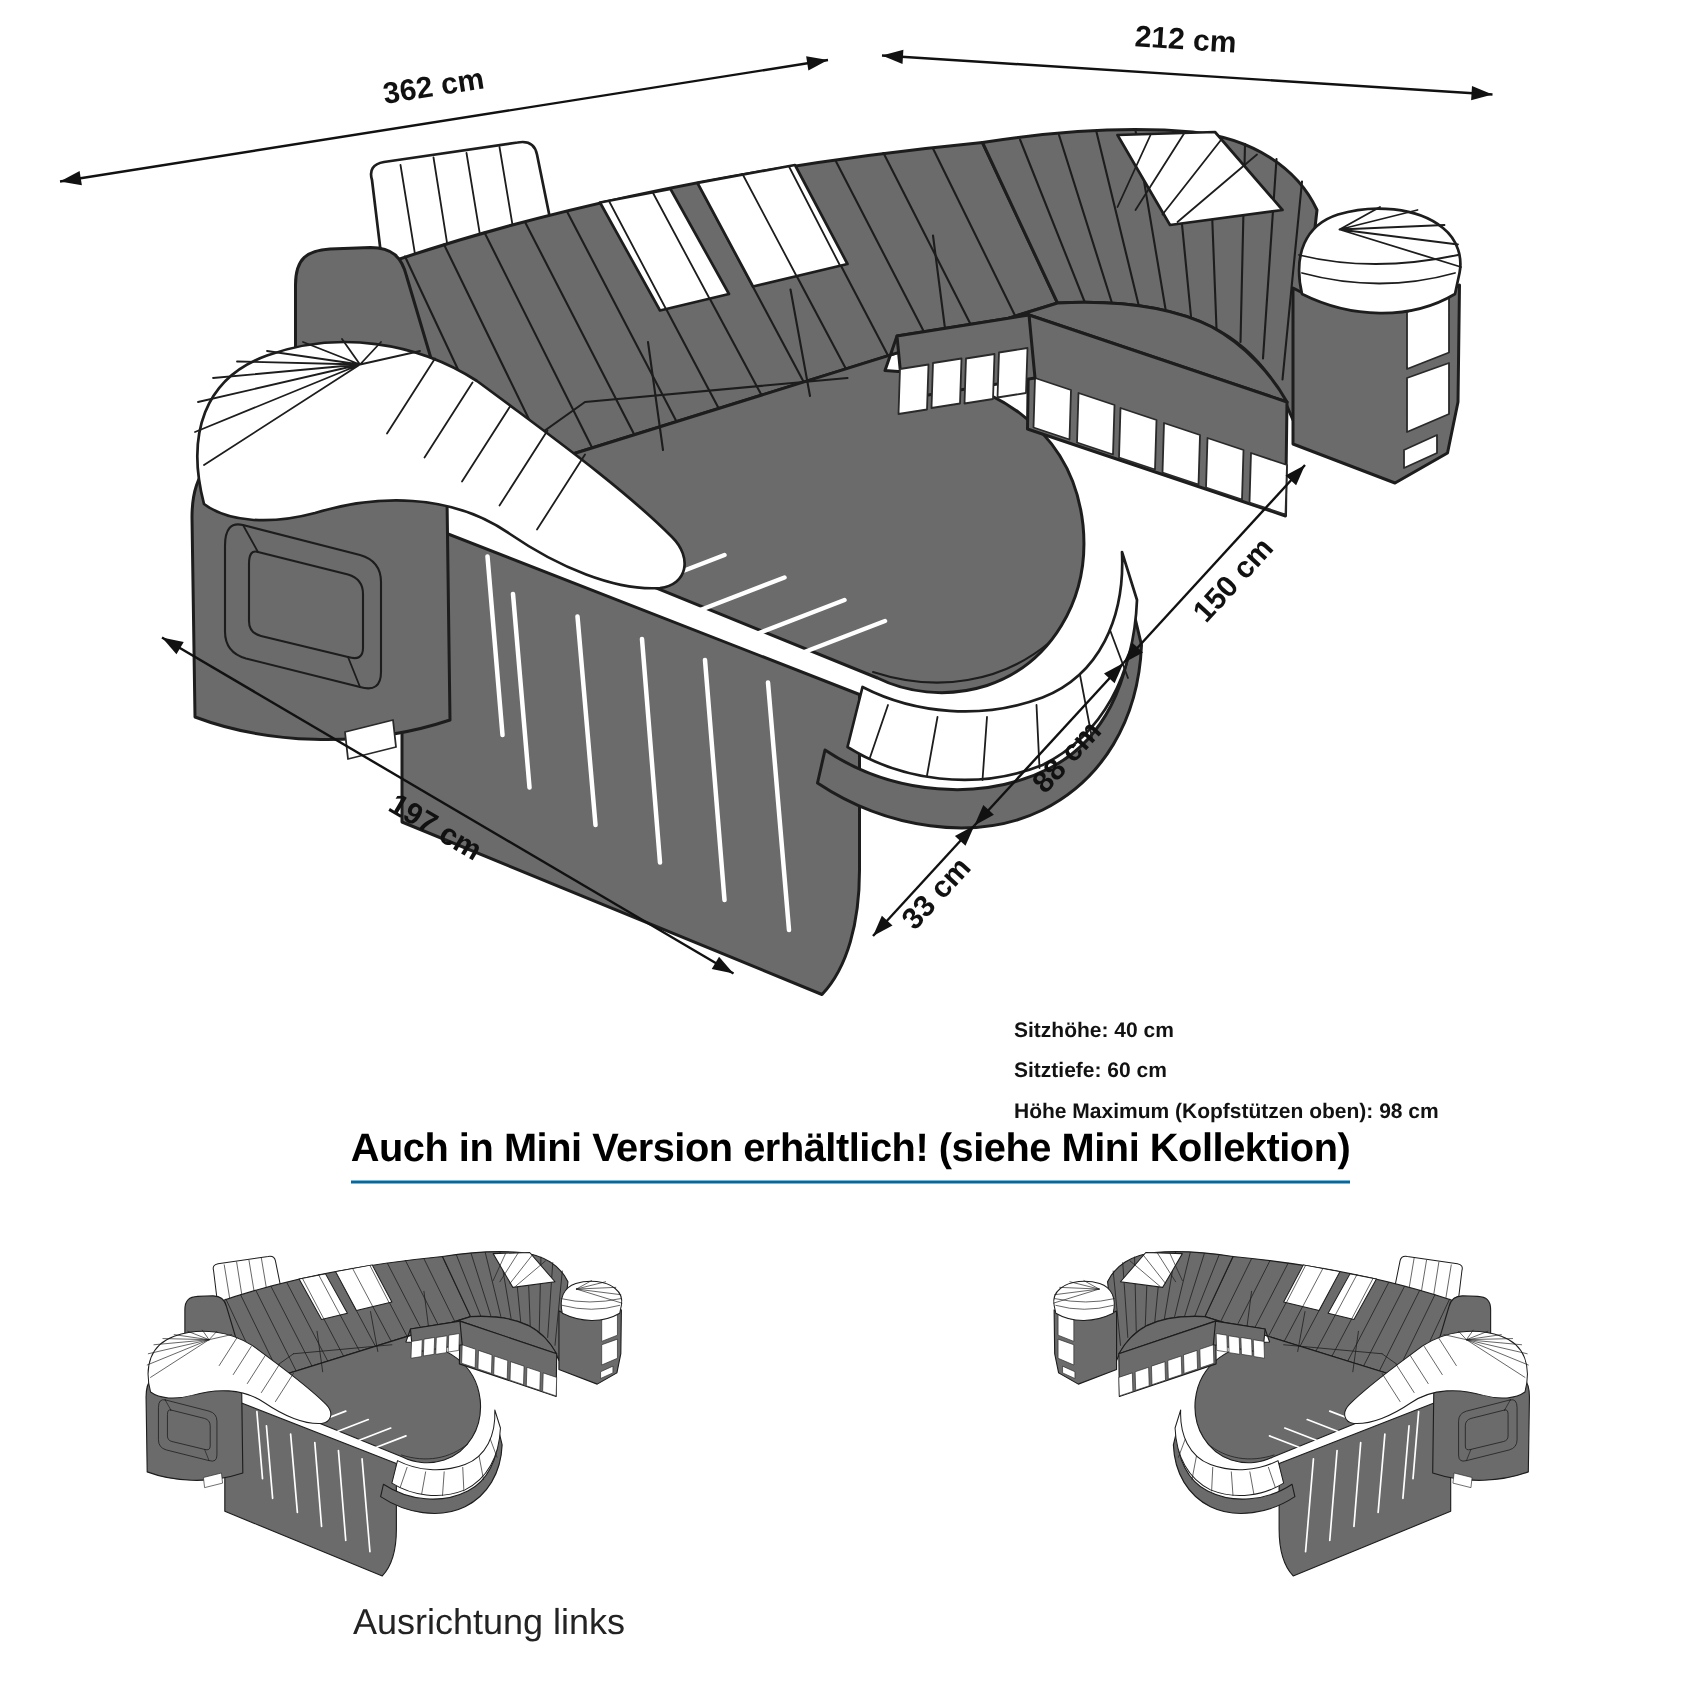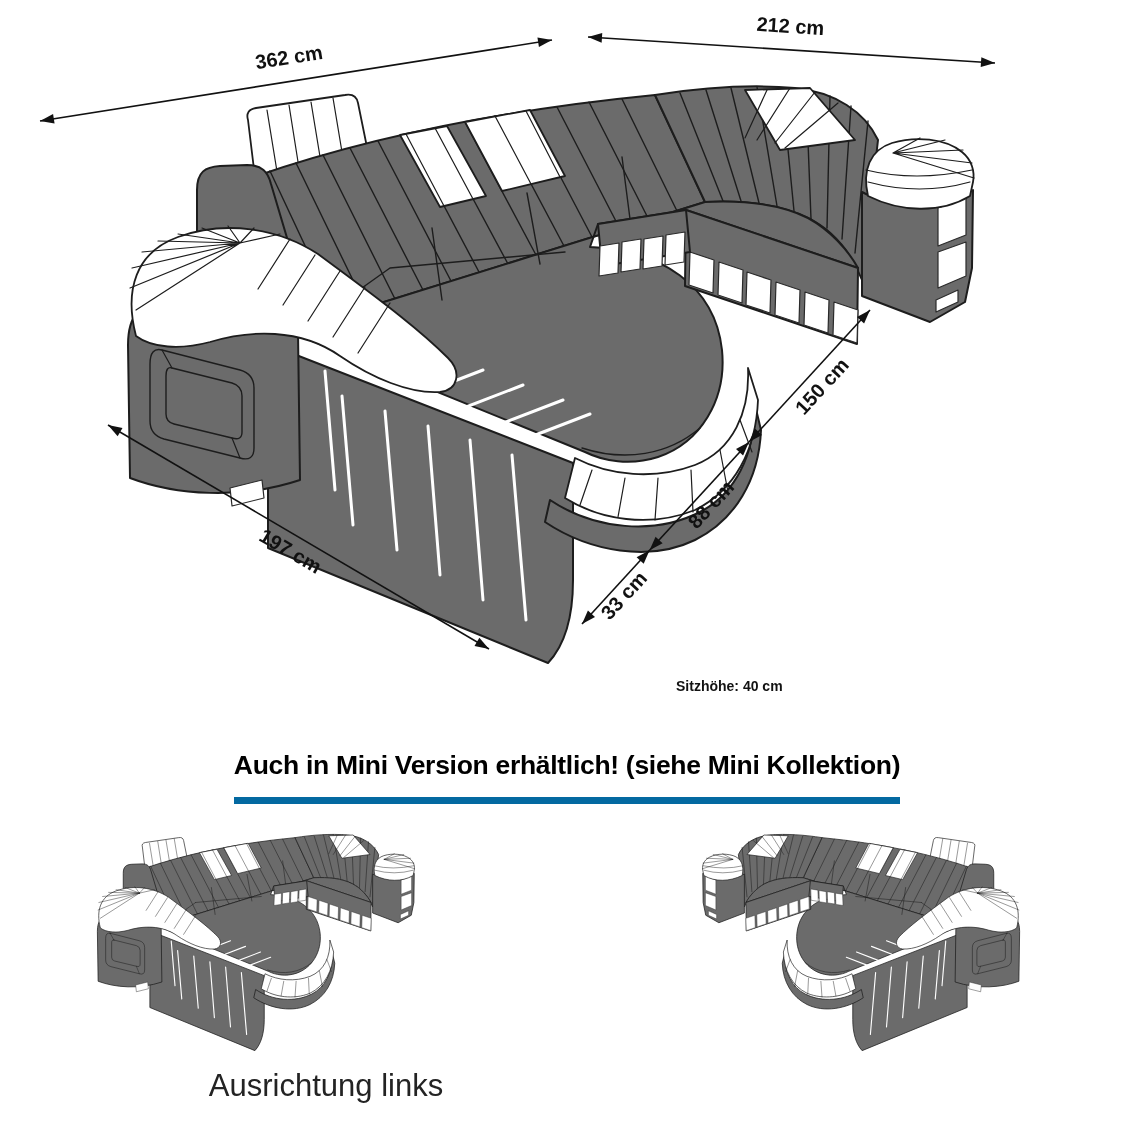--- a/index.html
+++ b/index.html
@@ -14,23 +14,23 @@
   .sl{stroke:#ffffff;stroke-width:3;fill:none;stroke-linecap:round;}
   .pn{fill:#ffffff;stroke:#2a2a2a;stroke-width:1.2;stroke-linejoin:round;}
   
   .dim{stroke:#111111;stroke-width:1.6;fill:none;}
   .dimlab{font:600 20px "Liberation Sans",sans-serif;fill:#111111;text-anchor:middle;}
   
   .specs{position:absolute;left:676px;top:629px;font-size:14px;line-height:27px;
          font-weight:600;color:#121212;white-space:nowrap;margin-top:44px;}
   .heading{position:absolute;left:0;top:750px;width:1134px;text-align:center;}
   .heading span{display:inline-block;font-size:26.5px;font-weight:800;letter-spacing:-0.3px;
-                color:#000;border-bottom:7px solid #0369a1;padding-bottom:16px;}
+                color:#000;border-bottom:2px solid #0369a1;padding-bottom:6px;}
   .variant-label{position:absolute;top:1068px;width:320px;text-align:center;
-                 font-size:31px;color:#232323;}
+                 font-size:24px;color:#232323;}
   .variant-label.left{left:166px;}
   .variant-label.right{left:655px;}
 </style>
 </head>
 <body>
 
 <div class="page">
 
 <svg width="1134" height="1134" viewBox="0 0 1134 1134">
   <defs>
@@ -140,20 +140,22 @@
     <text class="dimlab" transform="translate(716,509) rotate(-47.5)">88 cm</text>
     <text class="dimlab" transform="translate(827,391) rotate(-47.5)">150 cm</text>
   </g>
 
   <use href="#sofa-art" transform="translate(85,832) scale(0.375)"></use>
   <use href="#sofa-art" transform="translate(1032,832) scale(-0.375,0.375)"></use>
 </svg>
 
 <div class="specs">
   <div>Sitzhöhe: 40 cm</div>
+  <div>Sitztiefe: 60 cm</div>
+  <div>Höhe Maximum (Kopfstützen oben): 98 cm</div>
 </div>
 
 <div class="heading">
   <span>Auch in Mini Version erhältlich! (siehe Mini Kollektion)</span>
 </div>
 
 <div class="variant-label left">Ausrichtung links</div>
 
 </div>
 

